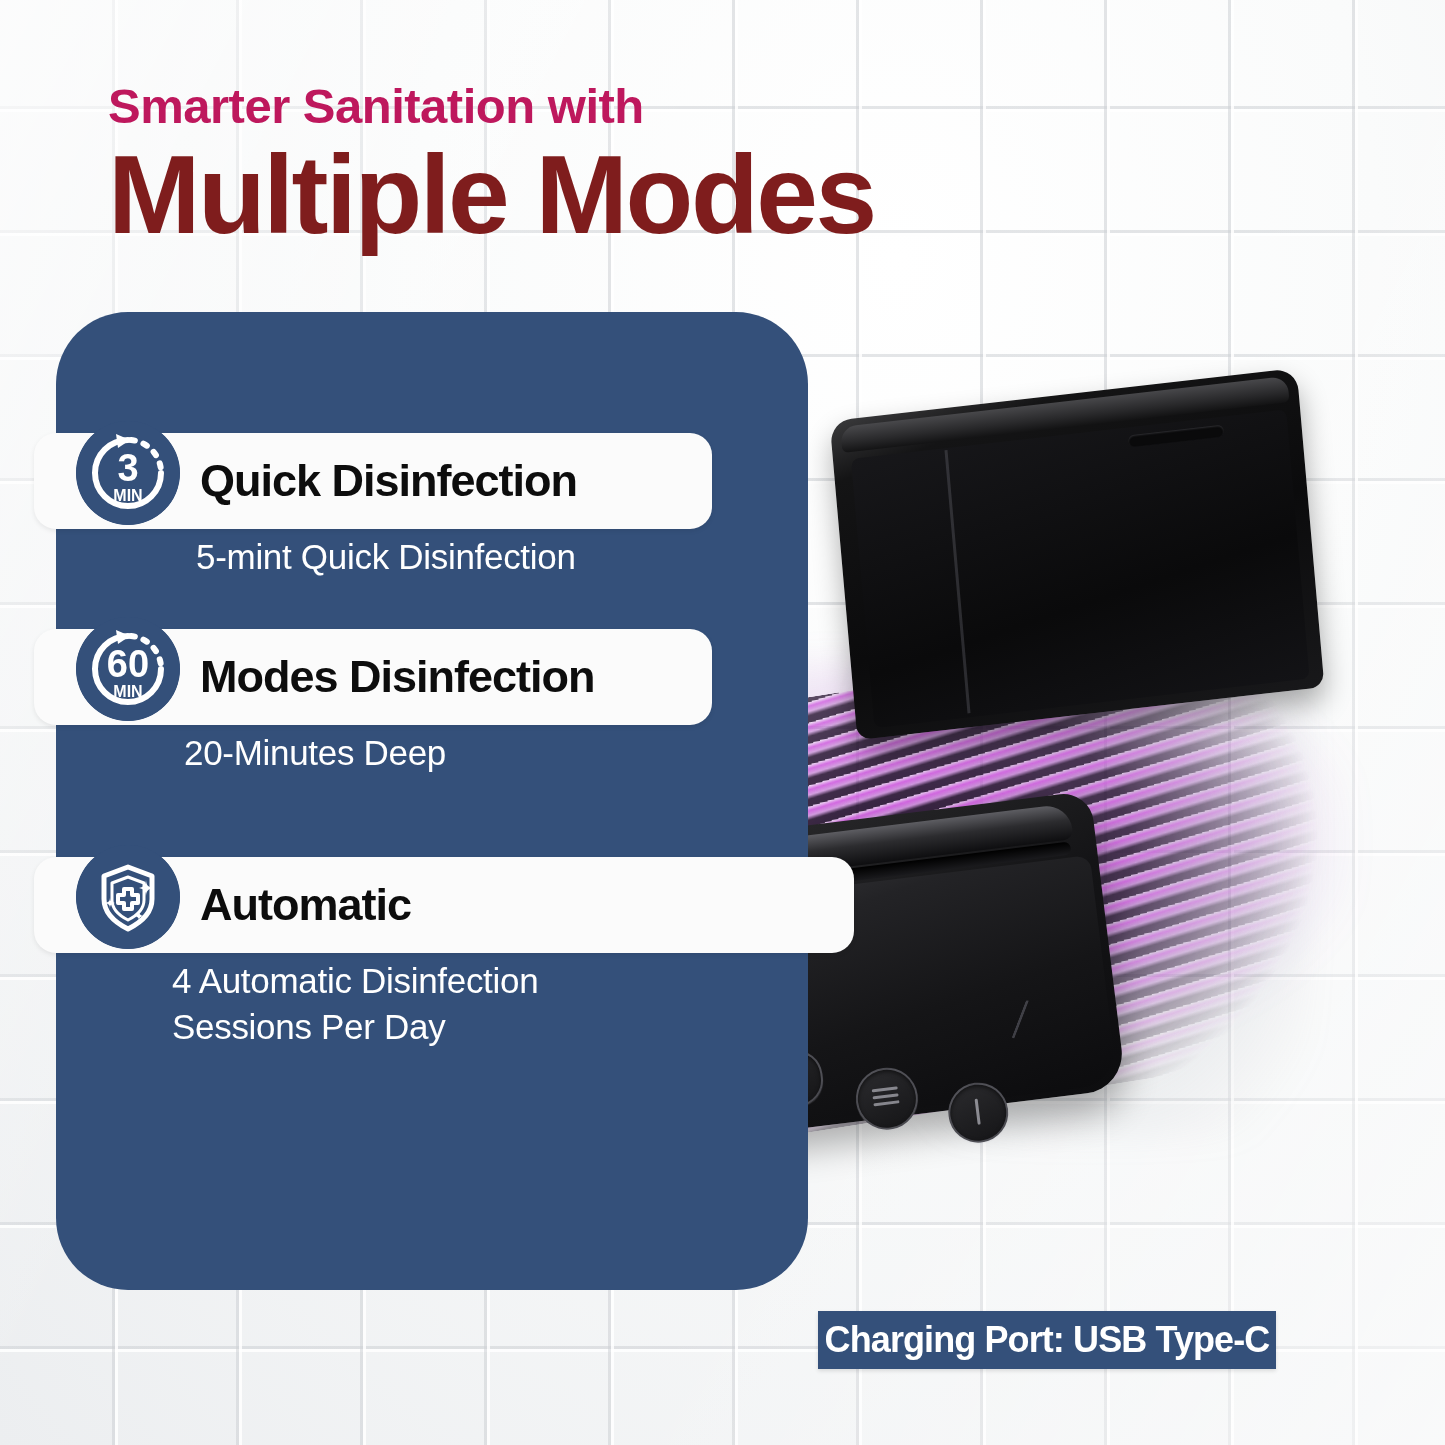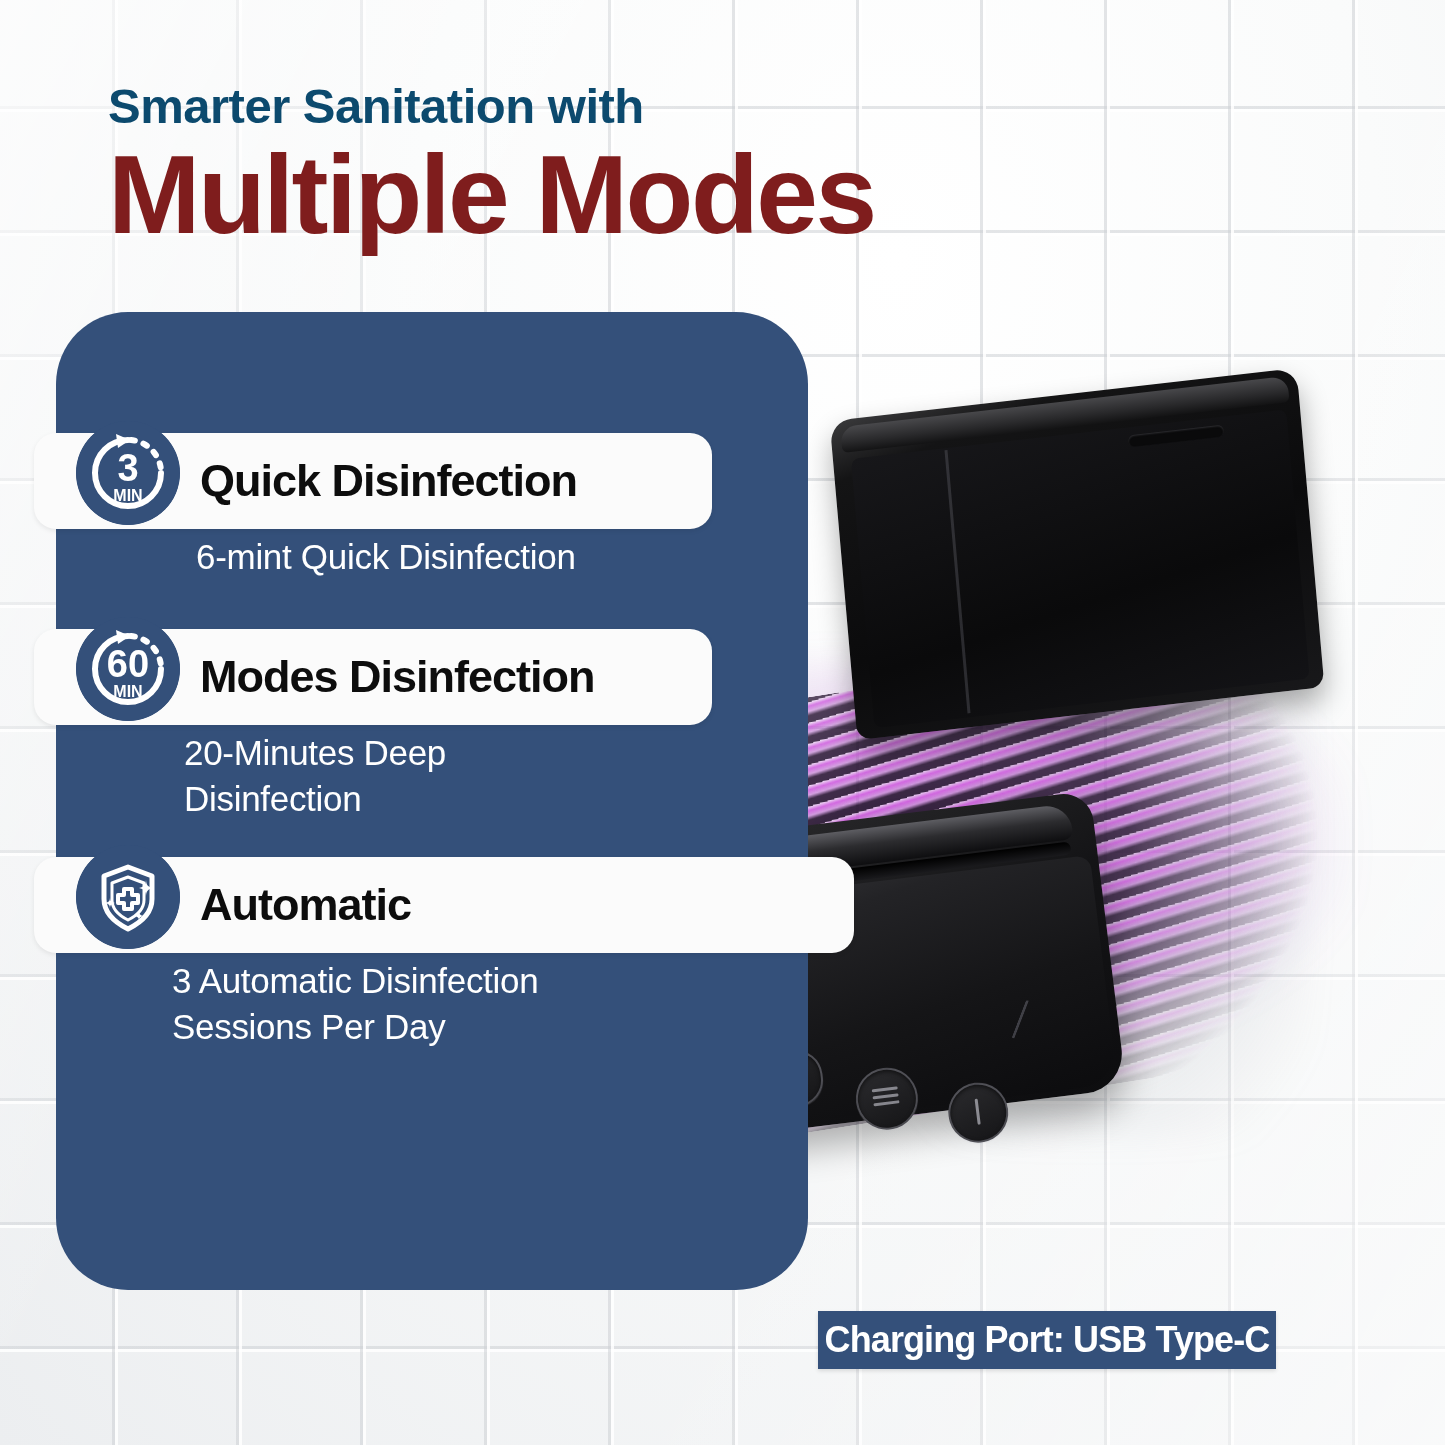--- a/index.html
+++ b/index.html
@@ -22,21 +22,21 @@
   }
   #tile-sheen{
     position:absolute;inset:0;
     background:linear-gradient(118deg, rgba(255,255,255,.75) 0%, rgba(255,255,255,0) 34%, rgba(255,255,255,0) 62%, rgba(255,255,255,.6) 100%);
     pointer-events:none;
   }
 
   
   #headline{position:absolute;left:108px;top:82px;width:1000px;}
   .h-sub{
-    font-size:49px;font-weight:700;color:#0c4a6e;letter-spacing:-.5px;
+    font-size:49px;font-weight:700;color:#be185d;letter-spacing:-.5px;
     line-height:1.0;white-space:nowrap;
   }
   .h-main{
     font-size:111px;font-weight:700;color:#7f1d1d;letter-spacing:-2.5px;
     line-height:1.02;margin-top:8px;white-space:nowrap;
   }
 
   
   #feature-panel{
     position:absolute;left:56px;top:312px;width:752px;height:978px;
@@ -247,51 +247,50 @@
     <span class="bar-title">Quick Disinfection</span>
   </div>
   <svg class="badge" id="badge-quick" viewBox="0 0 104 104">
     <circle cx="52" cy="52" r="52" fill="#34507a"></circle>
     <path d="M52 19 A33 33 0 1 0 85 52" fill="none" stroke="#ffffff" stroke-width="6" stroke-linecap="round"></path>
     <path d="M55 19 A33 33 0 0 1 85 49" fill="none" stroke="#ffffff" stroke-width="6" stroke-linecap="round" stroke-dasharray="4 9"></path>
     <path d="M40 13 L54 19 L42 27 Z" fill="#ffffff"></path>
     <text x="52" y="60" font-family="'Liberation Sans',sans-serif" font-size="38" font-weight="700" fill="#ffffff" text-anchor="middle">3</text>
     <text x="52" y="80" font-family="'Liberation Sans',sans-serif" font-size="16" font-weight="700" fill="#ffffff" text-anchor="middle">MIN</text>
   </svg>
-  <div class="mode-desc" id="desc-quick">6-mint Quick Disinfection</div>
+  <div class="mode-desc" id="desc-quick">5-mint Quick Disinfection</div>
 
   <div class="mode-bar" id="bar-deep">
     <span class="bar-title">Modes Disinfection</span>
   </div>
   <svg class="badge" id="badge-deep" viewBox="0 0 104 104">
     <circle cx="52" cy="52" r="52" fill="#34507a"></circle>
     <path d="M52 19 A33 33 0 1 0 85 52" fill="none" stroke="#ffffff" stroke-width="6" stroke-linecap="round"></path>
     <path d="M55 19 A33 33 0 0 1 85 49" fill="none" stroke="#ffffff" stroke-width="6" stroke-linecap="round" stroke-dasharray="4 9"></path>
     <path d="M40 13 L54 19 L42 27 Z" fill="#ffffff"></path>
     <text x="52" y="60" font-family="'Liberation Sans',sans-serif" font-size="38" font-weight="700" fill="#ffffff" text-anchor="middle">60</text>
     <text x="52" y="80" font-family="'Liberation Sans',sans-serif" font-size="16" font-weight="700" fill="#ffffff" text-anchor="middle">MIN</text>
   </svg>
   <div class="mode-desc" id="desc-deep">
     <div>20-Minutes Deep</div>
-    <div>Disinfection</div>
   </div>
 
   <div class="mode-bar" id="bar-auto">
     <span class="bar-title">Automatic</span>
   </div>
   <svg class="badge" id="badge-auto" viewBox="0 0 104 104">
     <circle cx="52" cy="52" r="52" fill="#34507a"></circle>
     <path d="M52 22 L76 31 L76 54 C76 69 64 78 52 84 C40 78 28 69 28 54 L28 31 Z" fill="none" stroke="#ffffff" stroke-width="5" stroke-linejoin="round"></path>
     <path d="M52 32 L68 38 L68 55 C68 65 60 71 52 75 C44 71 36 65 36 55 L36 38 Z" fill="none" stroke="#ffffff" stroke-width="3" stroke-linejoin="round"></path>
     <path d="M48 44 L56 44 L56 50 L62 50 L62 58 L56 58 L56 64 L48 64 L48 58 L42 58 L42 50 L48 50 Z" fill="none" stroke="#ffffff" stroke-width="4" stroke-linejoin="round"></path>
     <path d="M70 34 C70 40 72 42 77 43 C72 44 70 46 70 52 C70 46 68 44 63 43 C68 42 70 40 70 34 Z" fill="#ffffff"></path>
     <path d="M34 52 C34 56 35 57 39 58 C35 59 34 60 34 64 C34 60 33 59 29 58 C33 57 34 56 34 52 Z" fill="#ffffff"></path>
     <path d="M63 66 C63 69 64 70 67 71 C64 72 63 73 63 76 C63 73 62 72 59 71 C62 70 63 69 63 66 Z" fill="#ffffff"></path>
   </svg>
   <div class="mode-desc" id="desc-auto">
-    <div>3 Automatic Disinfection</div>
+    <div>4 Automatic Disinfection</div>
     <div>Sessions Per Day</div>
   </div>
 </div>
 
 <div id="charging-badge">
   <span>Charging Port: USB Type-C</span>
 </div>
 
 </body></html>

